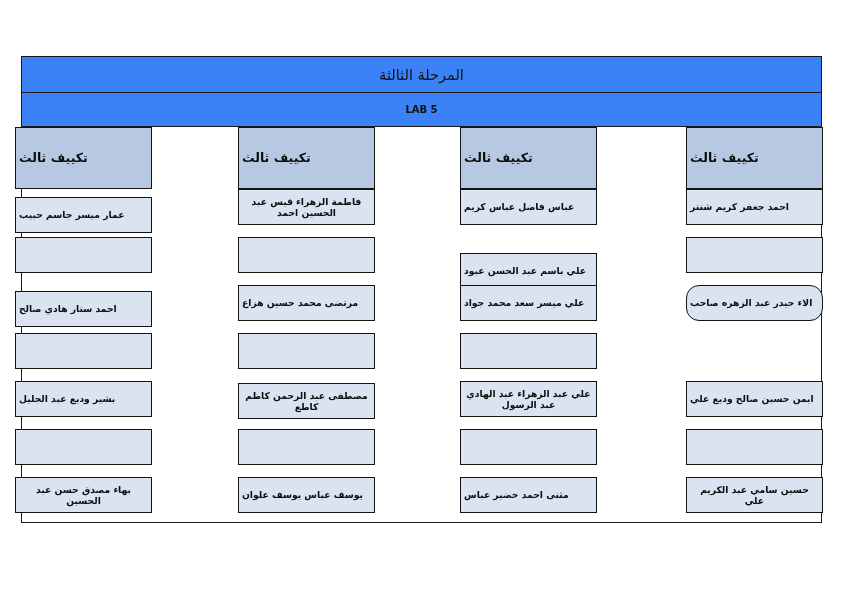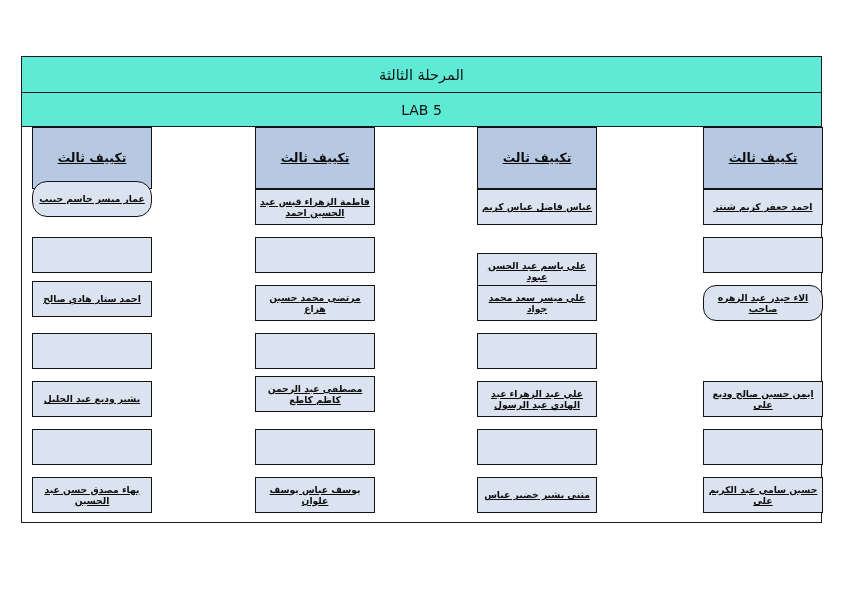--- a/index.html
+++ b/index.html
@@ -29,32 +29,32 @@
   }
 
   
   .title-row {
     box-sizing: border-box;
     width: 100%;
     display: flex;
     align-items: center;
     justify-content: center;
     border-bottom: 1.4px solid #1a1a1a;
-    background: #5eead4;
+    background: #3b82f6;
     color: #111111;
   }
   #stage-row {
     height: 36px;
     font-size: 14.5px;
     font-weight: 400;
   }
   #lab-row {
     height: 34px;
-    font-size: 14px;
-    font-weight: 400;
+    font-size: 10px;
+    font-weight: 700;
     direction: ltr;
   }
 
   
   #columns-area {
     position: absolute;
     left: 0;
     top: 70px;
     width: 801px;
     height: 396px;
@@ -66,33 +66,32 @@
   }
   .col-0 { right: 0px; }
   .col-1 { right: 226px; }
   .col-2 { right: 448px; }
   .col-3 { right: 671px; }
 
   
   .cell {
     position: absolute;
     box-sizing: border-box;
-    width: 120px;
+    width: 137px;
     border: 1.3px solid #131313;
     background: #dbe3f0;
     display: flex;
     align-items: center;
-    justify-content: center;
+    justify-content: flex-end;
     text-align: center;
     padding: 0 3px;
     font-size: 9.2px;
     font-weight: 700;
     line-height: 1.25;
     color: #0d0d0d;
-    text-decoration: underline;
   }
   .cell.header {
     background: #b7c8e2;
     font-size: 12.5px;
     font-weight: 700;
   }
   .cell.empty { }
 </style>
 </head>
 <body>
@@ -147,60 +146,60 @@
         <div class="cell empty" style="top: 206px; height: 36px;">
           <span></span>
         </div>
         <div class="cell" style="top: 254px; height: 36px;">
           <span>علي عبد الزهراء عبد الهادي عبد الرسول</span>
         </div>
         <div class="cell empty" style="top: 302px; height: 36px;">
           <span></span>
         </div>
         <div class="cell" style="top: 350px; height: 36px;">
-          <span>مثنى بشير خضير عباس</span>
+          <span>مثنى احمد خضير عباس</span>
         </div>
       </div>
       <div class="column col-2">
         <div class="cell header" style="top: 0px; height: 62px;">
           <span>تكييف ثالث</span>
         </div>
         <div class="cell" style="top: 62px; height: 36px;">
           <span>فاطمة الزهراء قيس عبد الحسين احمد</span>
         </div>
         <div class="cell empty" style="top: 110px; height: 36px;">
           <span></span>
         </div>
         <div class="cell" style="top: 158px; height: 36px; margin-left: 20px;">
           <span>مرتضى محمد حسين هزاع</span>
         </div>
         <div class="cell empty" style="top: 206px; height: 36px;">
           <span></span>
         </div>
-        <div class="cell" style="top: 249px; height: 36px;">
+        <div class="cell" style="top: 256px; height: 36px;">
           <span>مصطفى عبد الرحمن كاظم كاطع</span>
         </div>
         <div class="cell empty" style="top: 302px; height: 36px;">
           <span></span>
         </div>
         <div class="cell" style="top: 350px; height: 36px;">
           <span>يوسف عباس يوسف علوان</span>
         </div>
       </div>
       <div class="column col-3">
         <div class="cell header" style="top: 0px; height: 62px;">
           <span>تكييف ثالث</span>
         </div>
-        <div class="cell" style="top: 54px; height: 36px; border-radius: 15px;">
+        <div class="cell" style="top: 70px; height: 36px;">
           <span>عمار ميسر جاسم حبيب</span>
         </div>
         <div class="cell empty" style="top: 110px; height: 36px;">
           <span></span>
         </div>
-        <div class="cell" style="top: 154px; height: 36px;">
+        <div class="cell" style="top: 164px; height: 36px;">
           <span>احمد ستار هادي صالح</span>
         </div>
         <div class="cell empty" style="top: 206px; height: 36px;">
           <span></span>
         </div>
         <div class="cell" style="top: 254px; height: 36px;">
           <span>بشير وديع عبد الجليل</span>
         </div>
         <div class="cell empty" style="top: 302px; height: 36px;">
           <span></span>

